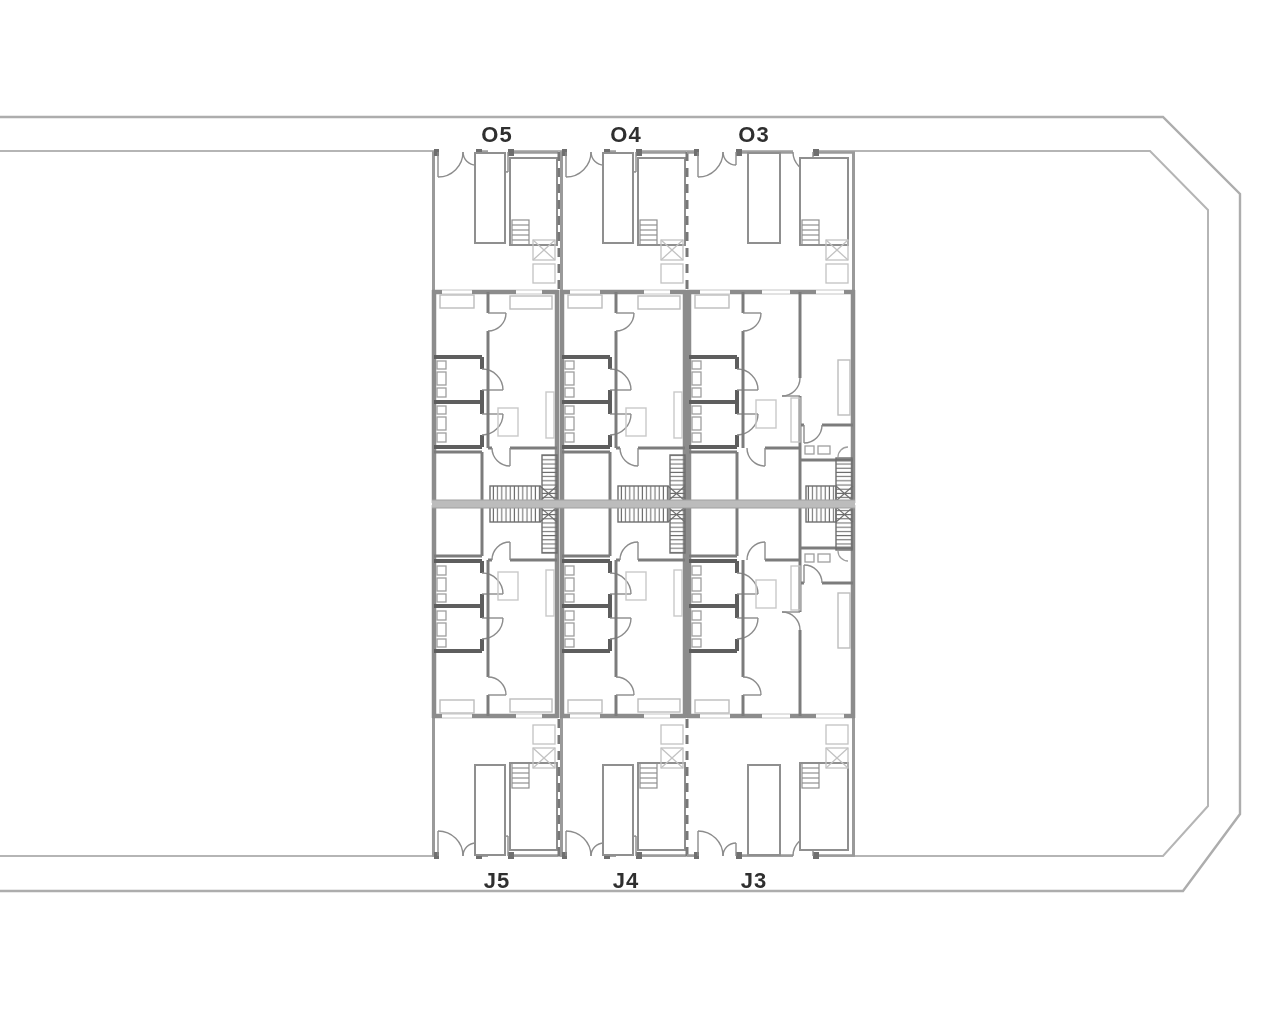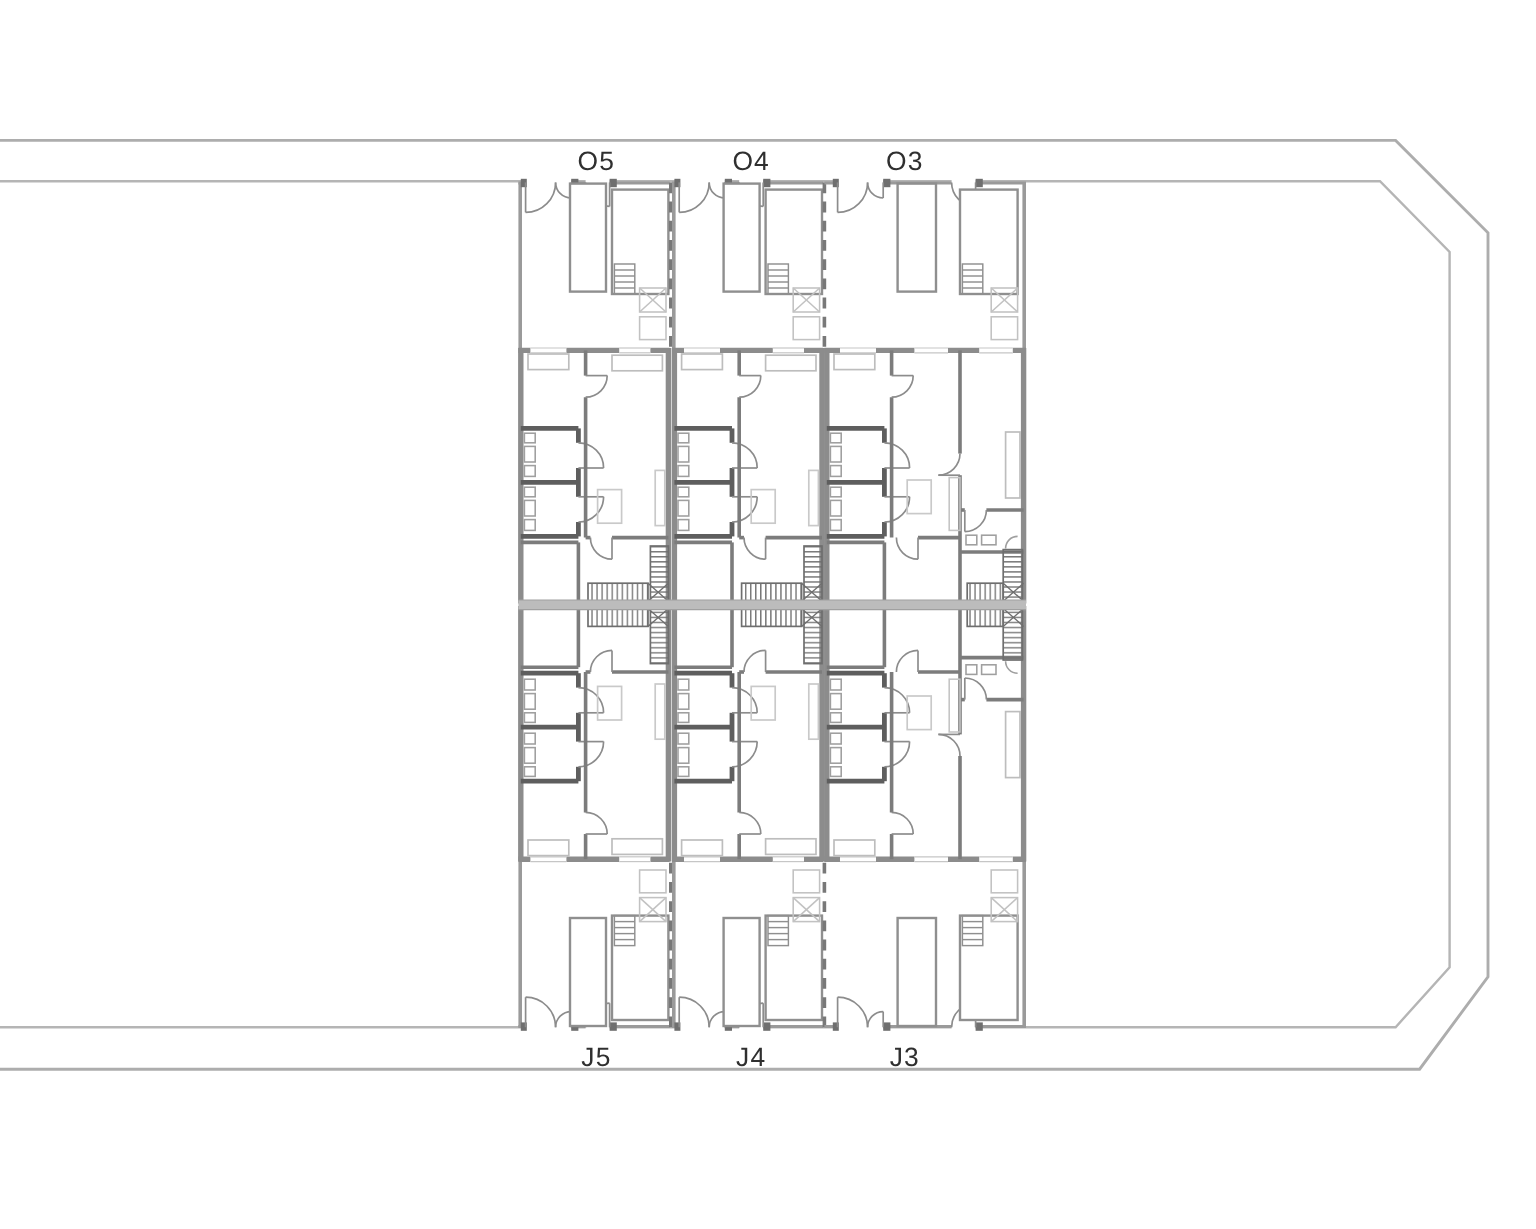--- a/index.html
+++ b/index.html
@@ -1,18 +1,18 @@
 <!DOCTYPE html>
 <html><head>
 <meta charset="utf-8">
 <title>Floor plan</title>
 <style>
   html,body{margin:0;padding:0;background:#ffffff;}
   #stage{position:relative;width:1280px;height:968px;background:#ffffff;overflow:hidden;
-         font-family:"Liberation Sans", sans-serif;}
+         font-family:"Liberation Sans", sans-serif;font-weight:bold;}
   svg{display:block;}
   text.unit-label{font-family:"Liberation Sans", sans-serif;font-size:22px;letter-spacing:1px;
                   fill:#2f2f2f;text-anchor:middle;}
 </style>
 </head>
 <body>
 
 <div id="stage">
 <svg width="1280" height="1024" viewBox="0 0 1280 1024">
 

